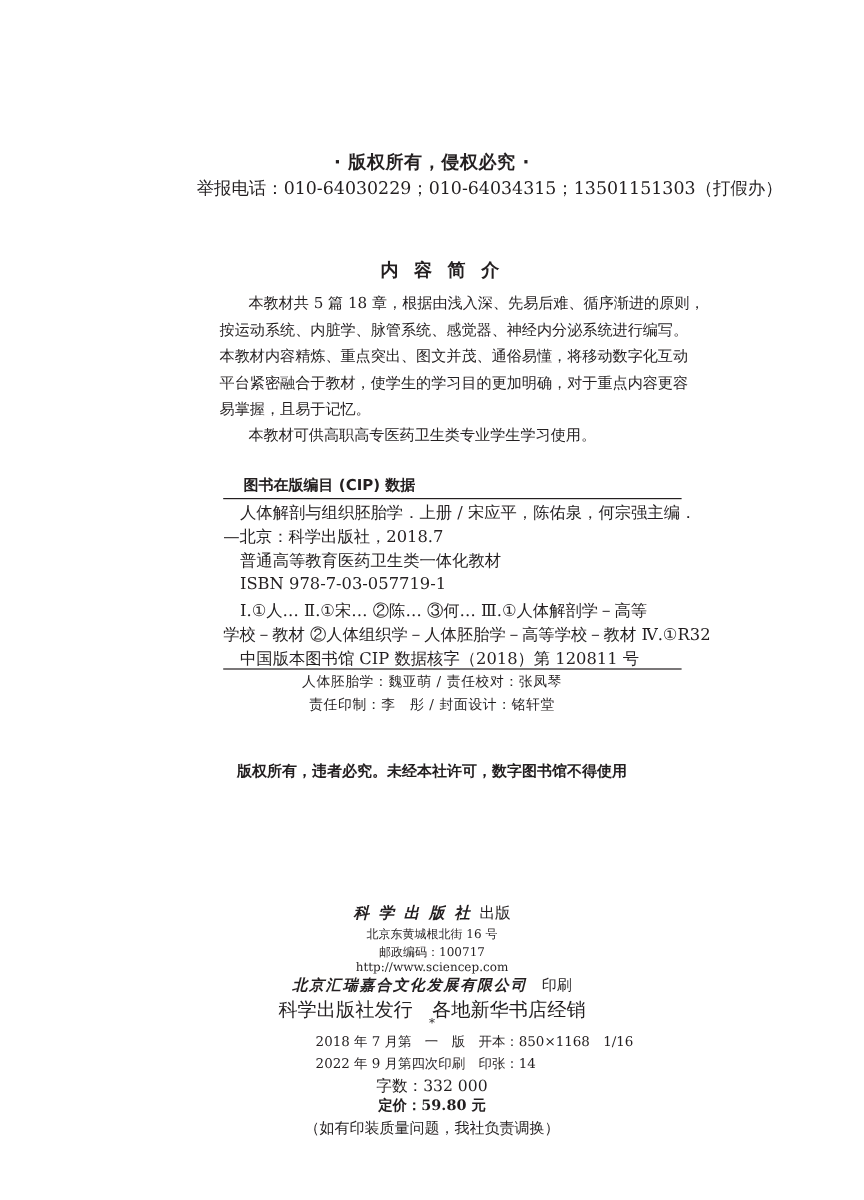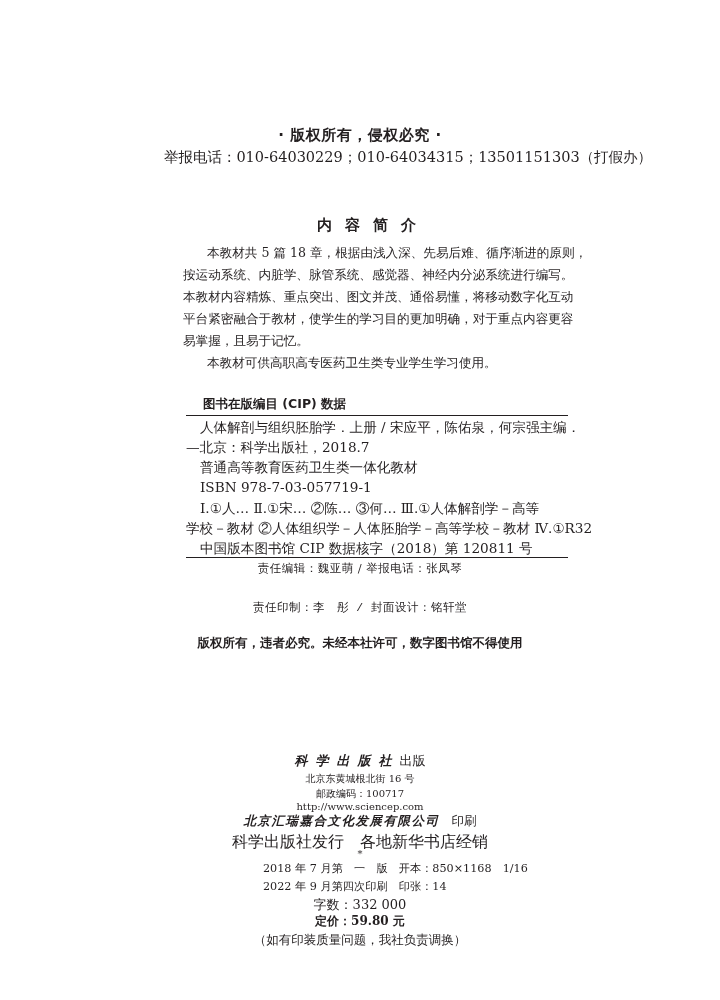--- a/index.html
+++ b/index.html
@@ -32,21 +32,21 @@
   #cip-l1 { top: 419px; left: 200px; text-align: right; }
   #cip-l2 { top: 439px; left: 186px; }
   #cip-l3 { top: 459px; left: 200px; }
   #cip-l4 { top: 479px; left: 200px; }
   #cip-l5 { top: 500px; left: 200px; }
   #cip-l6 { top: 520px; left: 186px; }
   #cip-l7 { top: 540px; left: 200px; }
 
   .staff { font-size: 11.5px; letter-spacing: 0.5px; }
   #staff-1 { top: 561px; }
-  #staff-2 { top: 600px; font-family: Liberation Mono, monospace; }
+  #staff-2 { top: 580px; }
 
   #rights-notice { top: 635px; font-size: 12.5px; font-weight: bold; }
 
   #publisher-line { top: 752px; font-size: 13px; }
   #publisher-line .pub-name { font-weight: bold; letter-spacing: 8px; font-style: italic; }
   #address { top: 772px; font-size: 10px; }
   #postcode { top: 787px; font-size: 10px; }
   #website { top: 801px; font-size: 10px; }
   #printer-line { top: 813px; font-size: 12.5px; }
   #printer-line .printer-name { font-weight: bold; font-style: italic; letter-spacing: 1.5px; }
@@ -83,21 +83,21 @@
   <div id="cip-l1" class="abs cip serif">人体解剖与组织胚胎学．上册 / 宋应平，陈佑泉，何宗强主编．</div>
   <div id="cip-l2" class="abs cip serif">—北京：科学出版社，2018.7</div>
   <div id="cip-l3" class="abs cip serif">普通高等教育医药卫生类一体化教材</div>
   <div id="cip-l4" class="abs cip serif">ISBN 978-7-03-057719-1</div>
   <div id="cip-l5" class="abs cip serif">Ⅰ.①人…  Ⅱ.①宋…  ②陈…  ③何…  Ⅲ.①人体解剖学－高等</div>
   <div id="cip-l6" class="abs cip serif">学校－教材 ②人体组织学－人体胚胎学－高等学校－教材  Ⅳ.①R32</div>
   <div id="cip-l7" class="abs cip serif">中国版本图书馆 CIP 数据核字（2018）第 120811 号</div>
 
   <div id="rule-2" class="rule"></div>
 
-  <div id="staff-1" class="abs center serif staff">责任编辑：魏亚萌 / 举报电话：张凤琴</div>
+  <div id="staff-1" class="abs center serif staff">人体胚胎学：魏亚萌 / 责任校对：张凤琴</div>
   <div id="staff-2" class="abs center serif staff">责任印制：李　彤 / 封面设计：铭轩堂</div>
 
   <div id="rights-notice" class="abs center sans">版权所有，违者必究。未经本社许可，数字图书馆不得使用</div>
 
   <div id="publisher-line" class="abs center serif">
     <span class="pub-name">科学出版社</span><span>出版</span>
   </div>
   <div id="address" class="abs center serif">北京东黄城根北街 16 号</div>
   <div id="postcode" class="abs center serif">邮政编码：100717</div>
   <div id="website" class="abs center serif">http://www.sciencep.com</div>

